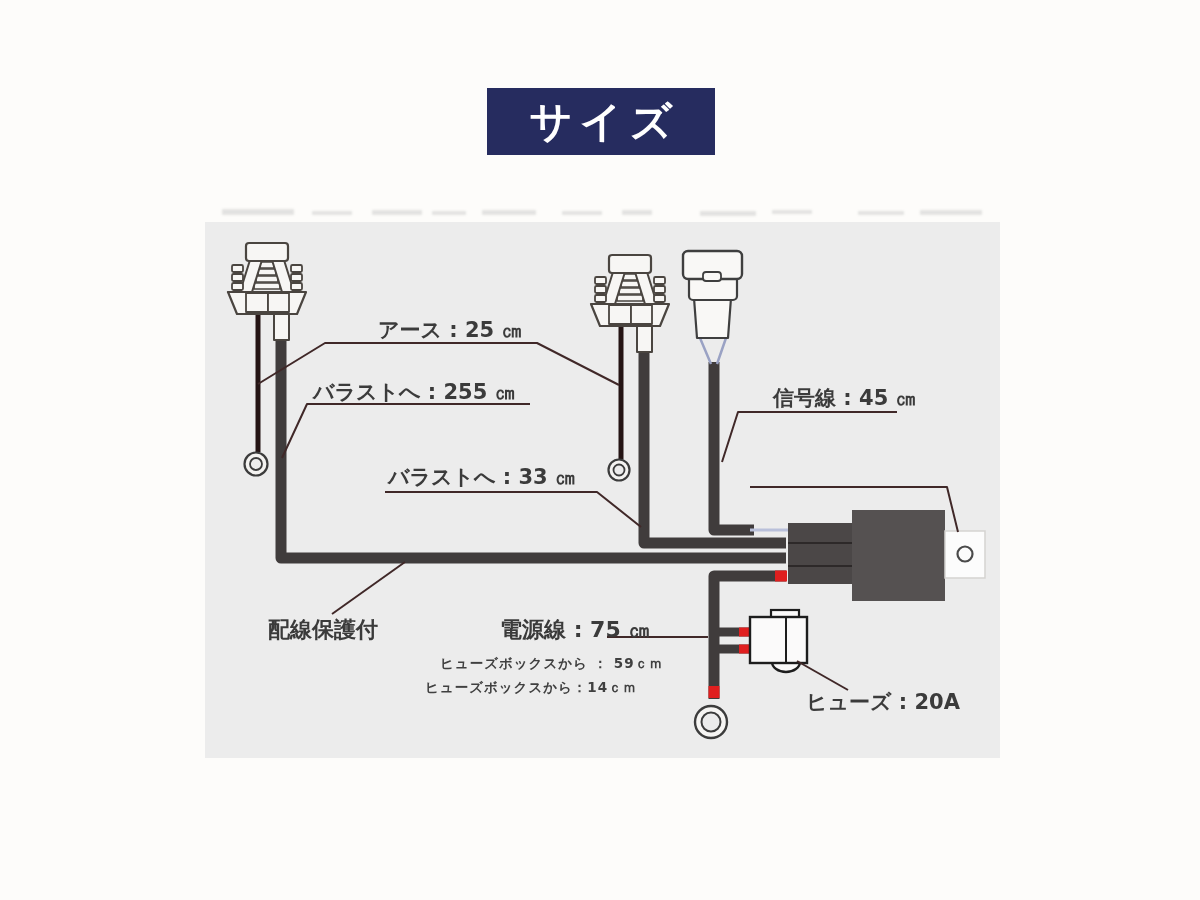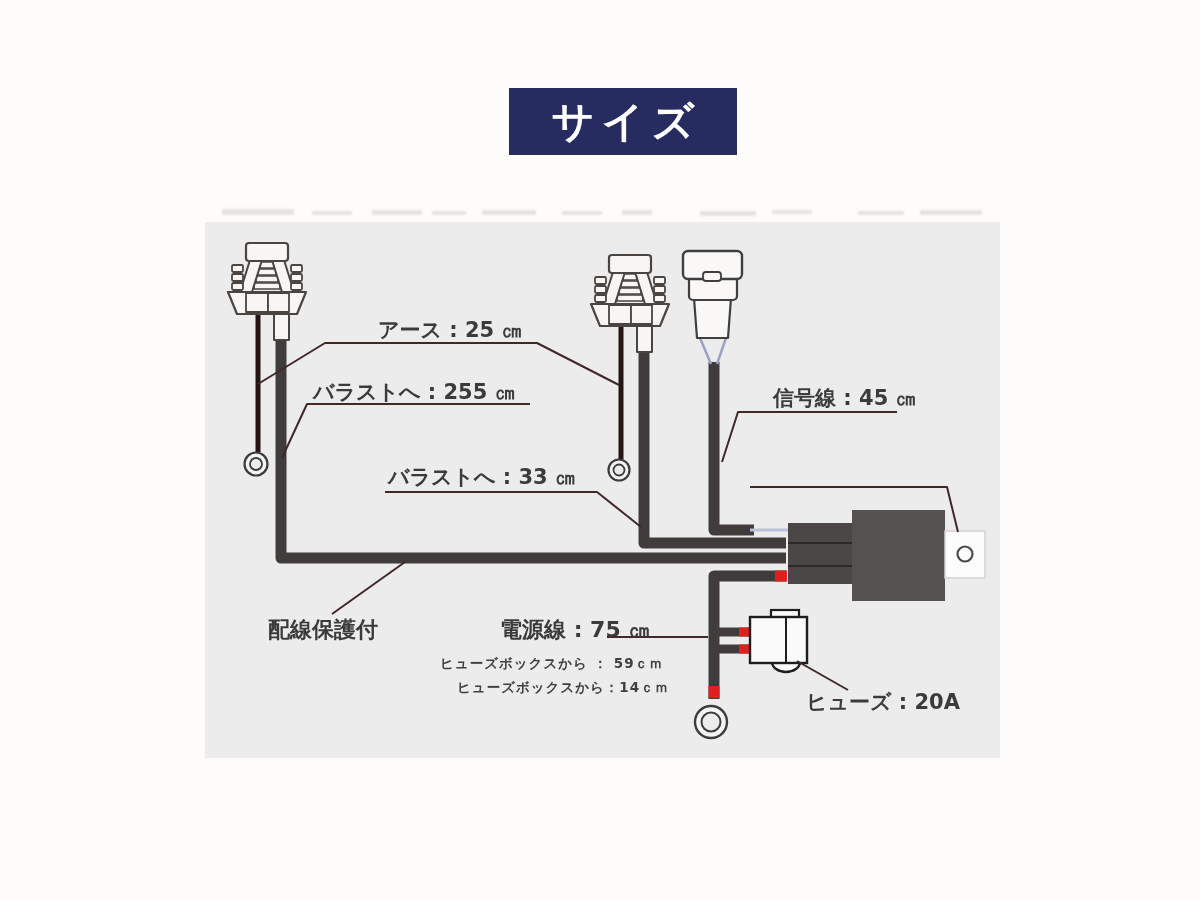--- a/index.html
+++ b/index.html
@@ -1,20 +1,20 @@
 <!DOCTYPE html>
 <html><head>
 <meta charset="utf-8">
 <style>
   html,body{margin:0;padding:0;background:#fdfcfa;}
   #canvas{position:relative;width:1200px;height:900px;background:#fdfcfa;overflow:hidden;
           font-family:"DejaVu Sans","Liberation Sans",sans-serif;}
   
   .banner{position:absolute;left:487px;top:88px;width:228px;height:67px;
-          background:#262c5f;display:flex;align-items:center;justify-content:center;margin-left:22px;}
+          background:#262c5f;display:flex;align-items:center;justify-content:center;}
   .banner span{color:#ffffff;font-size:42px;font-weight:bold;letter-spacing:7px;
                text-indent:7px;line-height:1;}
   
   .panel{position:absolute;left:205px;top:200px;width:795px;height:558px;font-weight:bold;}
   .panel svg{position:absolute;left:0;top:0;}
   
   .lbl{position:absolute;white-space:nowrap;color:#3b3b3b;font-size:21px;line-height:1.2;}
   .lbl.big{font-size:22px;margin-left:48px;}
   .lbl.small{font-size:13.5px;color:#404040;letter-spacing:1px;}
 </style>
@@ -157,17 +157,17 @@
       </g>
     </svg>
 
     <div class="lbl" style="left:173px;top:118px">アース : 25 ㎝</div>
     <div class="lbl" style="left:108px;top:180px">バラストへ : 255 ㎝</div>
     <div class="lbl" style="left:183px;top:265px">バラストへ : 33 ㎝</div>
     <div class="lbl" style="left:568px;top:186px">信号線 : 45 ㎝</div>
     <div class="lbl big" style="left:15px;top:417px">配線保護付</div>
     <div class="lbl big" style="left:247px;top:417px">電源線 : 75 ㎝</div>
     <div class="lbl small" style="left:235px;top:455px">ヒューズボックスから ： 59ｃｍ</div>
-    <div class="lbl small" style="left:252px;top:479px">ヒューズボックスから：14ｃｍ</div>
+    <div class="lbl small" style="left:220px;top:479px">ヒューズボックスから：14ｃｍ</div>
     <div class="lbl" style="left:601px;top:490px">ヒューズ : 20A</div>
   </div>
 
 </div>
 
 </body></html>

